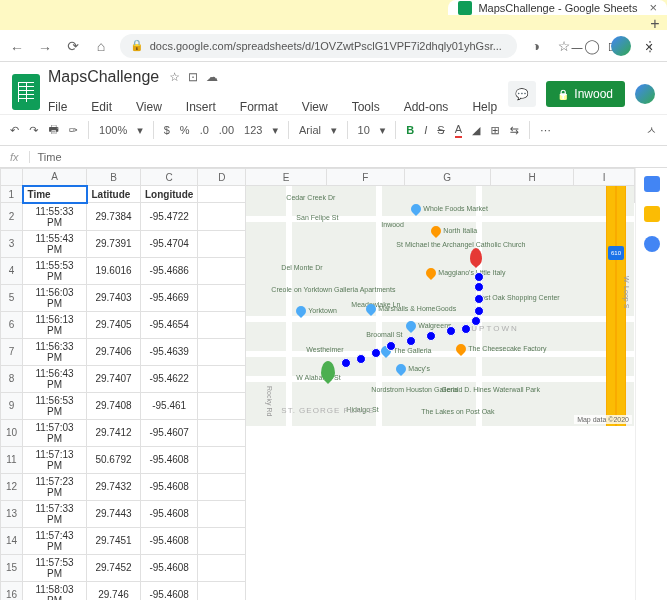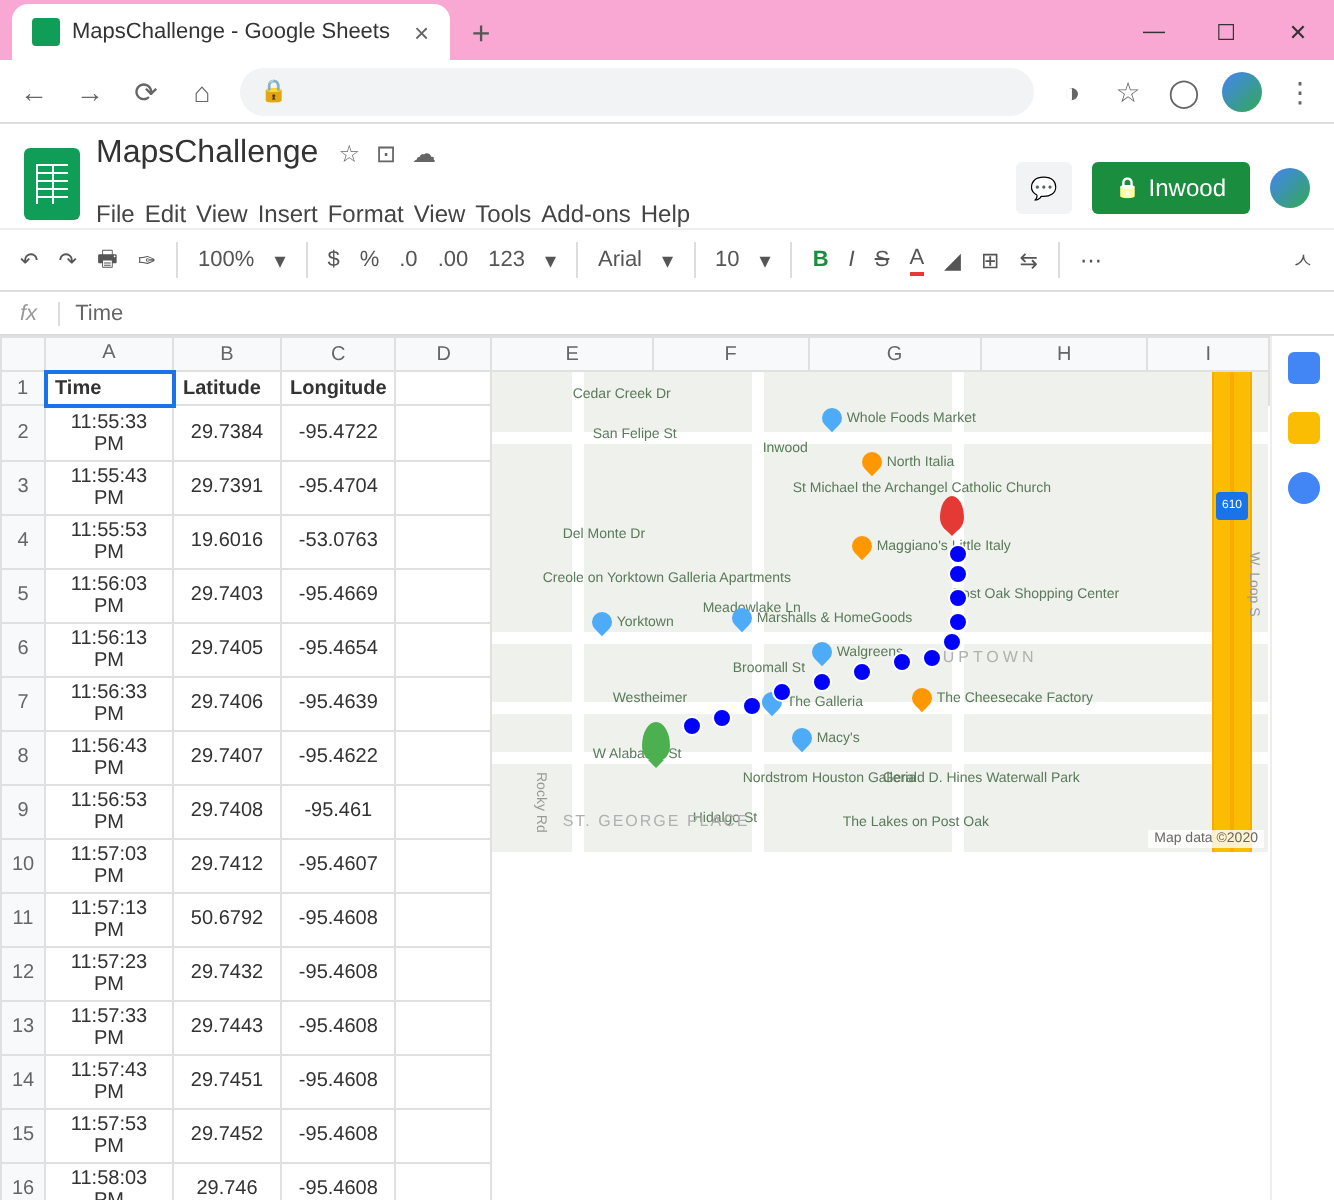--- a/index.html
+++ b/index.html
@@ -1,19 +1,19 @@
 <!DOCTYPE html>
 <html><head>
 <meta charset="utf-8">
 <style>
 * { box-sizing: border-box; margin: 0; padding: 0; font-family: Arial, sans-serif; }
 body { width: 667px; height: 600px; background: #fff; overflow: hidden; font-size: 11px; }
 
 
-.browser-bar { height: 30px; background: #f9a8d4; display: flex; align-items: flex-end; }
+.browser-bar { height: 30px; background: #fef9c3; display: flex; align-items: flex-end; flex-direction: column; }
 .tab { background: #fff; height: 28px; display: flex; align-items: center; padding: 0 10px; border-radius: 8px 8px 0 0; margin-left: 6px; gap: 6px; font-size: 11px; color: #333; }
 .tab-favicon { width: 14px; height: 14px; background: #0f9d58; border-radius: 2px; }
 .tab-close { color: #666; font-size: 13px; margin-left: 6px; }
 .new-tab { width: 24px; height: 24px; display: flex; align-items: center; justify-content: center; color: #555; font-size: 16px; margin-left: 4px; }
 .win-controls { margin-left: auto; display: flex; }
 .win-btn { width: 36px; height: 28px; display: flex; align-items: center; justify-content: center; color: #333; font-size: 11px; }
 
 .addr-bar { height: 32px; background: #fff; display: flex; align-items: center; padding: 0 8px; gap: 10px; border-bottom: 1px solid #ddd; }
 .nav-icon { color: #666; font-size: 14px; width: 18px; text-align: center; }
 .url-area { flex: 1; background: #f1f3f4; border-radius: 14px; height: 24px; display: flex; align-items: center; padding: 0 10px; gap: 6px; color: #555; font-size: 11px; overflow: hidden; }
@@ -21,21 +21,21 @@
 .avatar { width: 20px; height: 20px; border-radius: 50%; background: linear-gradient(135deg,#4285f4,#34a853); }
 
 
 .sheets-hdr { padding: 6px 12px 0; display: flex; align-items: center; gap: 8px; }
 .sheets-logo { width: 28px; height: 36px; background: #0f9d58; border-radius: 3px; position: relative; margin-top: 2px; }
 .sheets-logo::after { content:''; position:absolute; inset: 8px 6px; background: repeating-linear-gradient(#fff 0 1px, transparent 1px 4px), repeating-linear-gradient(90deg,#fff 0 1px, transparent 1px 8px); }
 .doc-area { flex: 1; }
 .doc-title-row { display: flex; align-items: center; gap: 10px; }
 .doc-title { font-size: 16px; color: #333; }
 .doc-icons { color: #666; font-size: 12px; display: flex; gap: 8px; }
-.menu-row { display: flex; gap: 5px; font-size: 12px; color: #444; margin-top: 14px; align-items: center; }
+.menu-row { display: flex; gap: 24px; font-size: 12px; color: #444; margin-top: 14px; align-items: center; }
 .last-edit { color: #888; text-decoration: underline; font-size: 11px; margin-left: 8px; }
 .hdr-right { display: flex; align-items: center; gap: 10px; margin-top: 6px; }
 .comments-btn { width: 28px; height: 26px; background: #f1f3f4; border-radius: 3px; display: flex; align-items: center; justify-content: center; color: #555; }
 .share-btn { background: #1a8e3e; color: #fff; padding: 6px 12px; border-radius: 3px; font-size: 12px; display: flex; align-items: center; gap: 4px; }
 .share-btn::before { content:'🔒'; font-size: 10px; filter: brightness(10); }
 
 
 .toolbar { height: 32px; border-top: 1px solid #eee; border-bottom: 1px solid #ddd; display: flex; align-items: center; padding: 0 10px; gap: 10px; color: #555; font-size: 11px; }
 .tb-icon { color: #555; }
 .tb-sep { width: 1px; height: 18px; background: #ddd; }
@@ -100,20 +100,21 @@
   </div>
 </div>
 
 <div class="addr-bar">
   <span class="nav-icon">←</span>
   <span class="nav-icon">→</span>
   <span class="nav-icon">⟳</span>
   <span class="nav-icon">⌂</span>
   <div class="url-area">
     <span class="lock">🔒</span>
+    <span>docs.google.com/spreadsheets/d/1OVZwtPsclG1VPF7i2dhqly01yhGsr...</span>
   </div>
   <span class="nav-icon">◑</span>
   <span class="nav-icon">☆</span>
   <span class="nav-icon">◯</span>
   <div class="avatar"></div>
   <span class="nav-icon">⋮</span>
 </div>
 
 <div class="sheets-hdr">
   <div class="sheets-logo"></div>
@@ -281,21 +282,21 @@
             <th class="row-hdr">3</th>
   <td class="num">11:55:43 PM</td>
   <td class="num">29.7391</td>
   <td class="num">-95.4704</td>
   <td></td>
           </tr>
           <tr>
             <th class="row-hdr">4</th>
   <td class="num">11:55:53 PM</td>
   <td class="num">19.6016</td>
-  <td class="num">-53.0763</td>
+  <td class="num">-95.4686</td>
   <td></td>
           </tr>
           <tr>
             <th class="row-hdr">5</th>
   <td class="num">11:56:03 PM</td>
   <td class="num">29.7403</td>
   <td class="num">-95.4669</td>
   <td></td>
           </tr>
           <tr>

